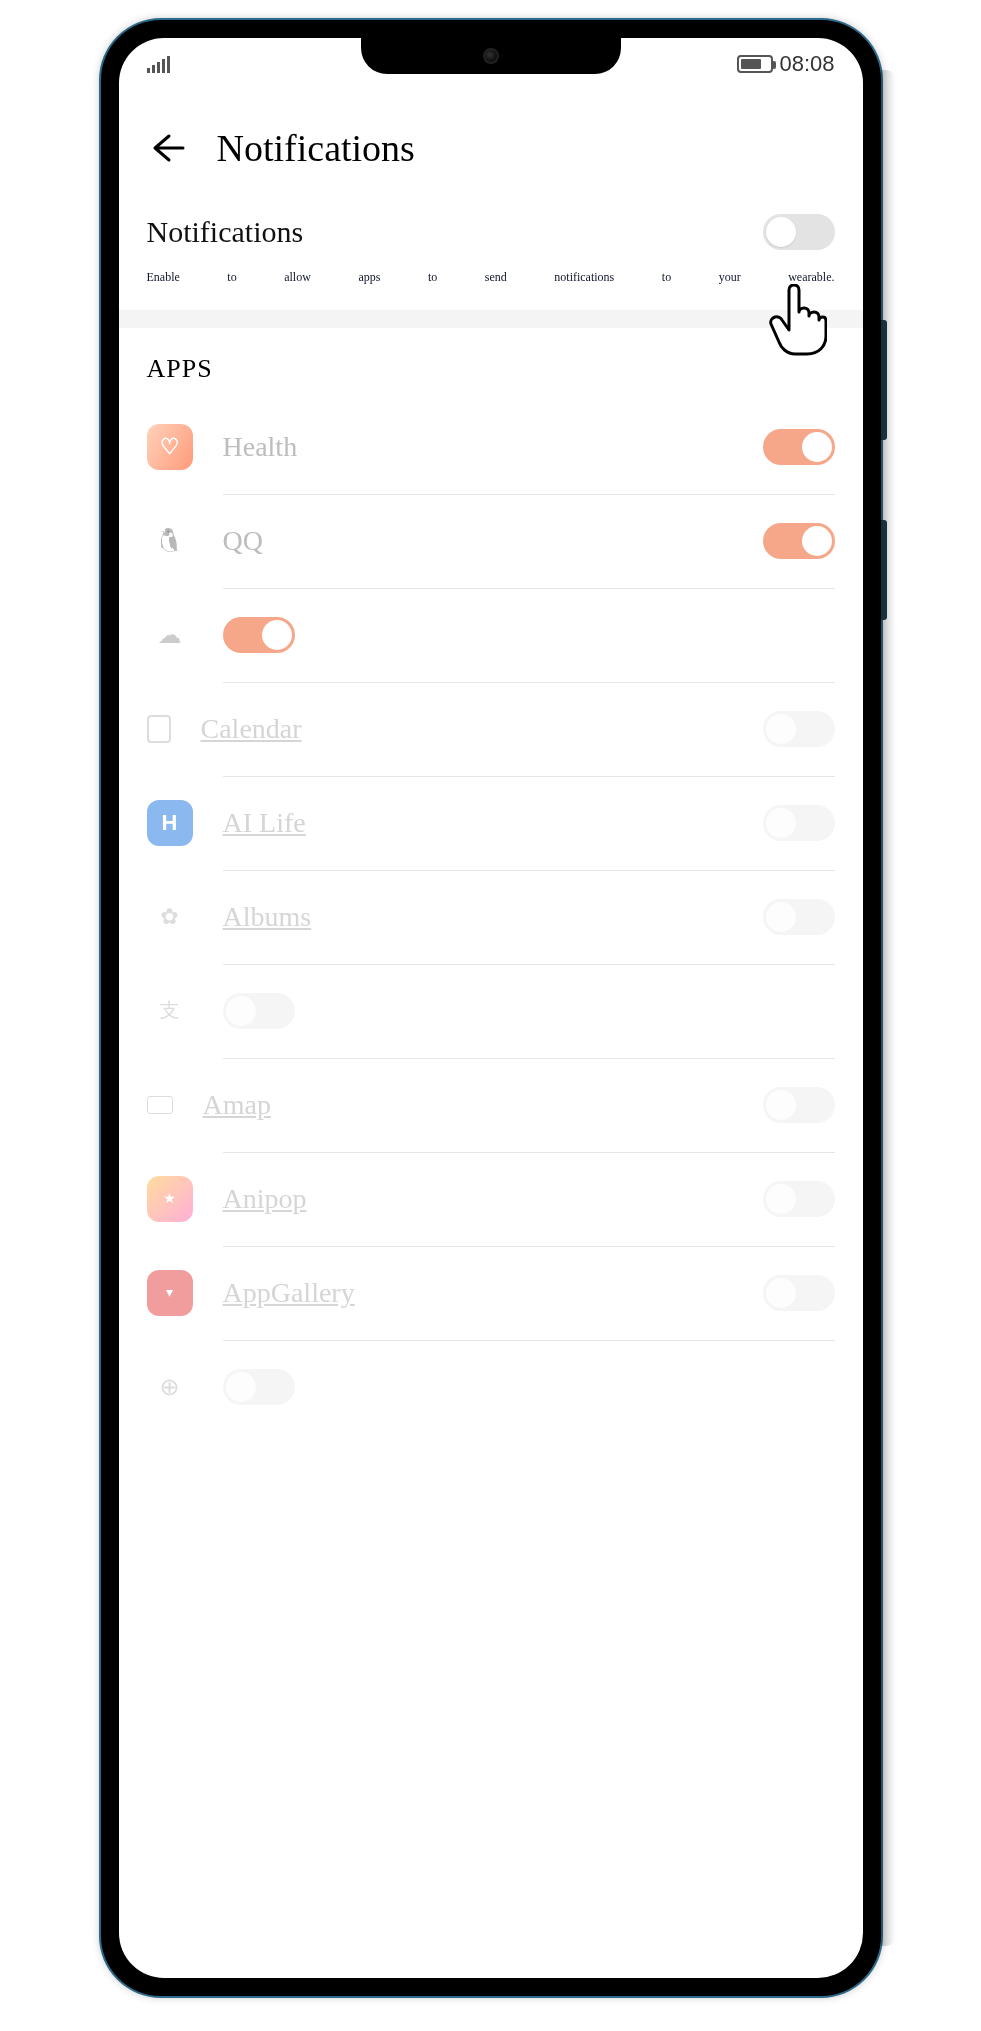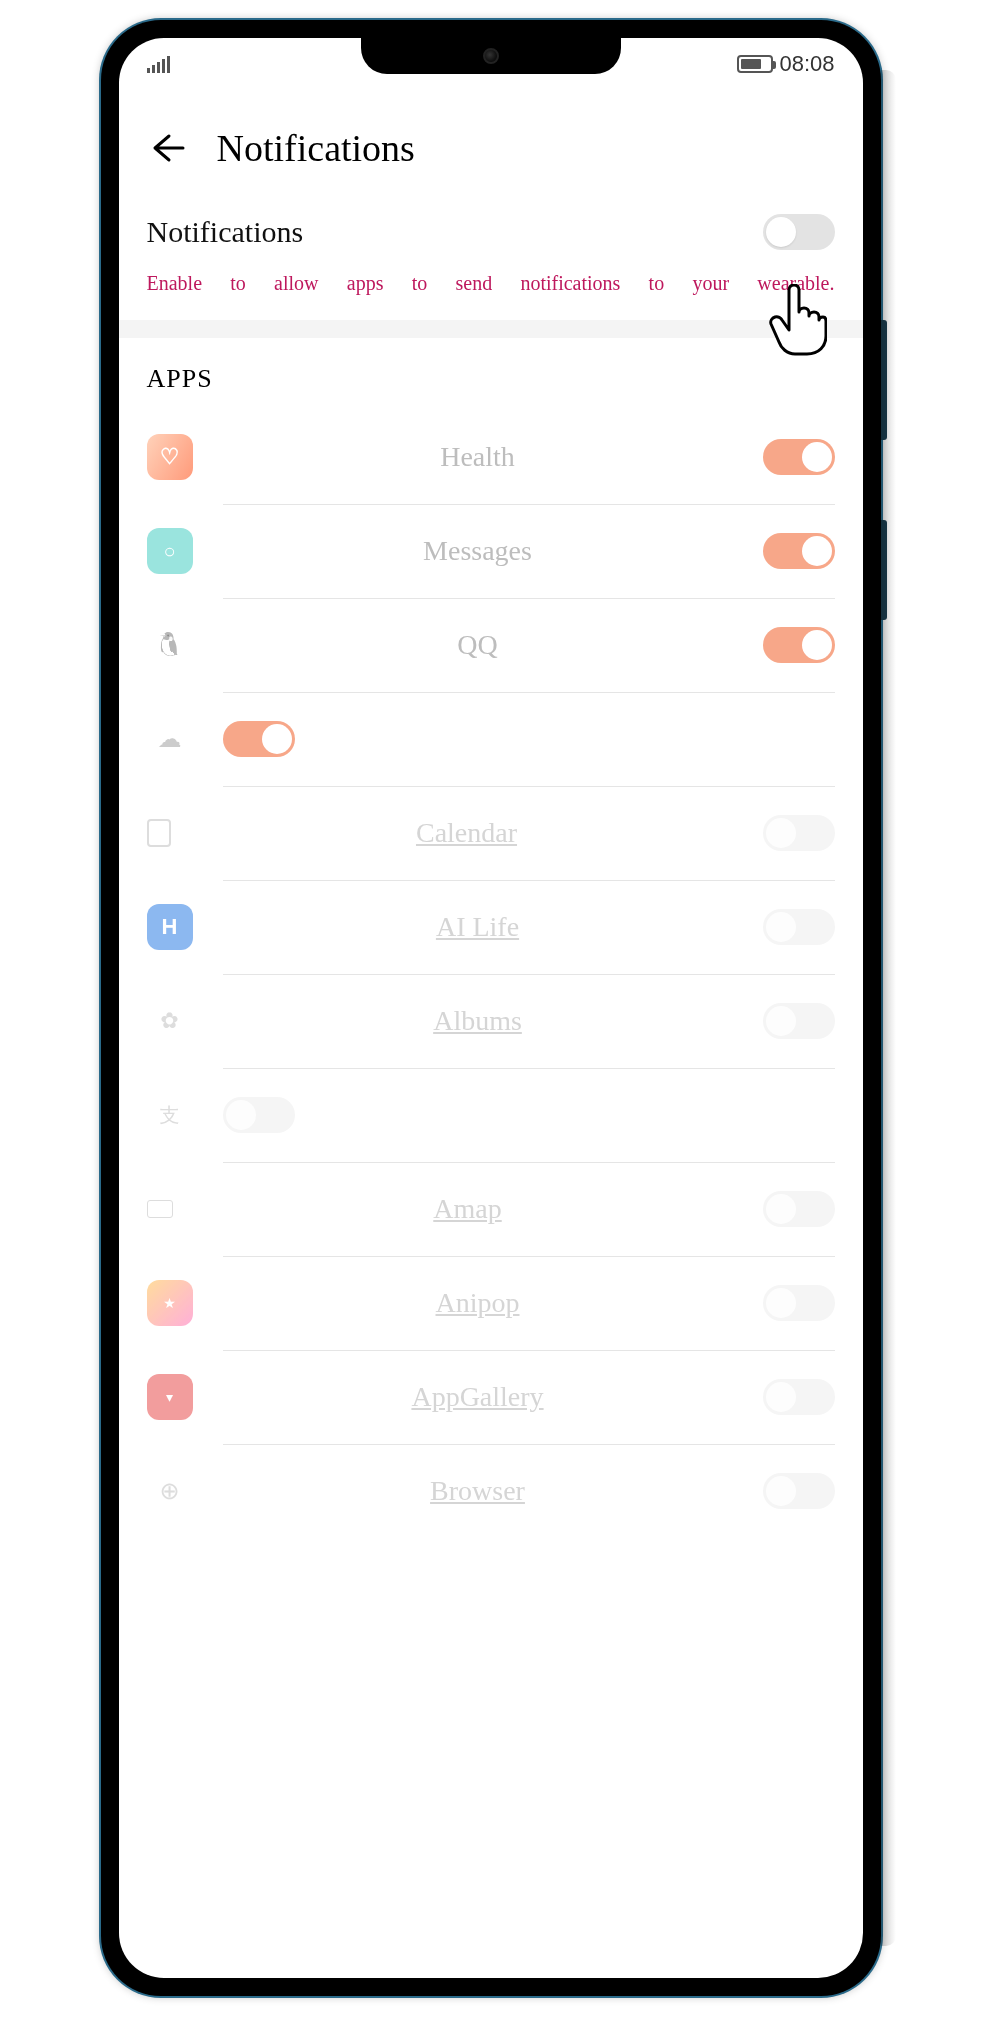--- a/index.html
+++ b/index.html
@@ -131,22 +131,22 @@
   display: flex;
   align-items: center;
   justify-content: space-between;
 }
 .master-toggle .label {
   font-size: 30px;
   color: #111;
 }
 .description {
   padding: 10px 28px 24px 28px;
-  font-size: 20px;
-  color: #be185d;
+  font-size: 12px;
+  color: #0f172a;
   text-align: justify;
   text-align-last: justify;
   line-height: 1.3;
   white-space: nowrap;
   overflow: hidden;
 }
 .section-divider {
   height: 18px;
   background: #f4f4f4;
 }
@@ -187,21 +187,20 @@
 }
 .apps-list {
   padding: 0 28px;
 }
 .app-row {
   display: flex;
   align-items: center;
   gap: 30px;
   min-height: 94px;
   position: relative;
-  text-align: center;
 }
 .app-row + .app-row::before {
   content:"";
   position: absolute;
   top: 0;
   left: 76px;
   right: 0;
   height: 1px;
   background: #e5e5e5;
 }
@@ -301,27 +300,20 @@
 
     <div class="apps-list" id="apps-list">
         <div class="app-row">
           <div class="app-icon icon-health"></div>
           <div class="app-name">Health</div>
           <div class="toggle on-orange">
             <div class="knob"></div>
           </div>
         </div>
         <div class="app-row">
-          <div class="app-icon icon-messages"></div>
-          <div class="app-name">Messages</div>
-          <div class="toggle on-orange">
-            <div class="knob"></div>
-          </div>
-        </div>
-        <div class="app-row">
           <div class="app-icon icon-qq"></div>
           <div class="app-name">QQ</div>
           <div class="toggle on-orange">
             <div class="knob"></div>
           </div>
         </div>
         <div class="app-row">
           <div class="app-icon icon-wechat"></div>
           <div class="toggle on-orange">
             <div class="knob"></div>
@@ -370,21 +362,20 @@
         </div>
         <div class="app-row">
           <div class="app-icon icon-appgallery"></div>
           <div class="app-name faded">AppGallery</div>
           <div class="toggle off-faint">
             <div class="knob"></div>
           </div>
         </div>
         <div class="app-row">
           <div class="app-icon icon-browser"></div>
-          <div class="app-name faded">Browser</div>
           <div class="toggle off-faint">
             <div class="knob"></div>
           </div>
         </div>
       </div>
 
   </div>
 </div>
 
 </body></html>

